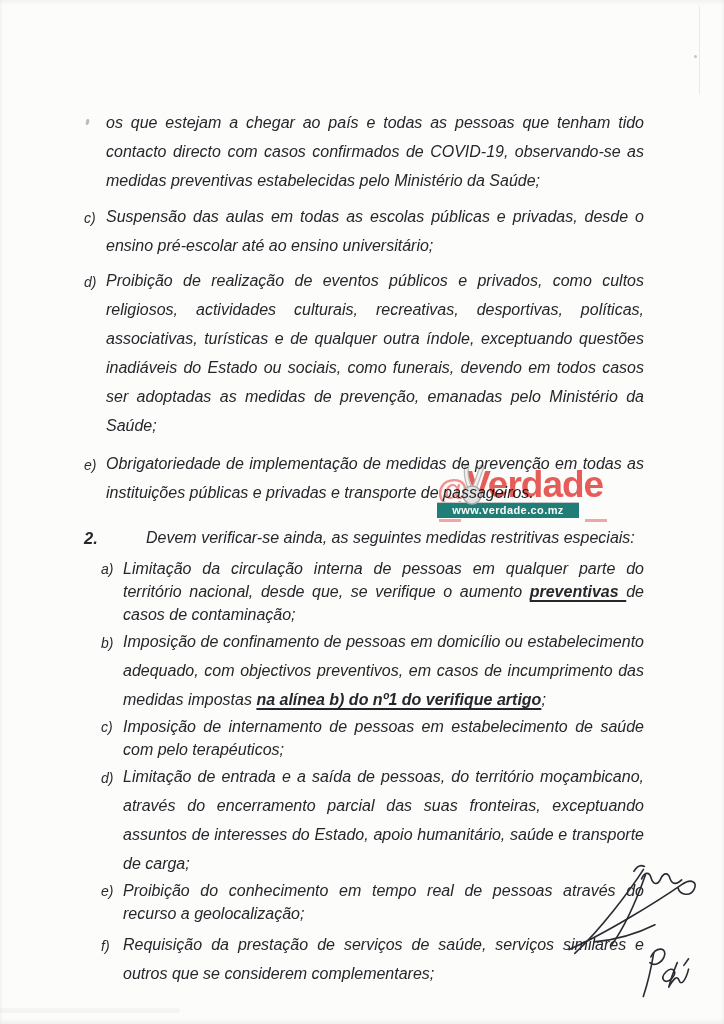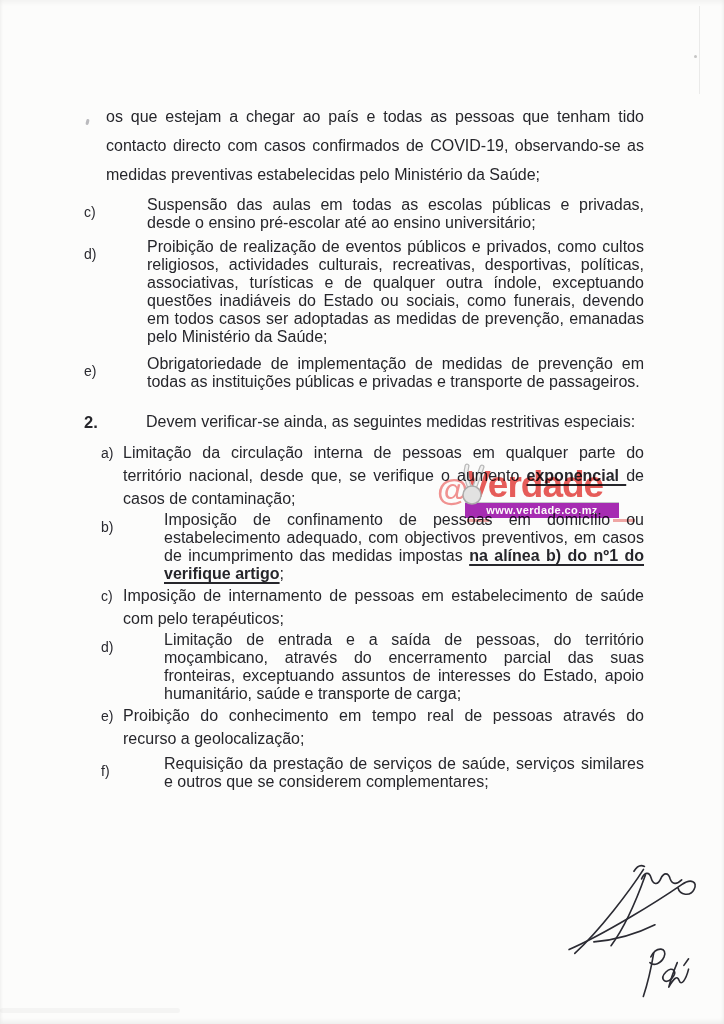--- a/index.html
+++ b/index.html
@@ -12,44 +12,44 @@
     font-family:"Liberation Sans",sans-serif;
     color:#26262b;
     box-shadow:inset 0 3px 4px rgba(0,0,0,.04), inset 0 -3px 4px rgba(0,0,0,.05);
   }
   
   .edge-line{position:absolute;left:699px;top:6px;width:1px;height:88px;background:rgba(0,0,0,.07);}
   .speck{position:absolute;left:694px;top:55px;width:3px;height:3px;background:rgba(0,0,0,.22);border-radius:50%;}
   .mark-comma{position:absolute;left:86px;top:119px;width:3px;height:6px;background:rgba(120,120,128,.5);border-radius:2px;transform:rotate(14deg);}
   .streak{position:absolute;left:0;top:1008px;width:180px;height:5px;background:rgba(0,0,0,.03);border-radius:3px;}
 
-  .doc{position:absolute;left:84px;top:102px;width:560px;font-size:16px;}
+  .doc{position:absolute;left:84px;top:108px;width:560px;font-size:16px;font-style:italic;}
   .item{display:flex;}
   .item .marker{flex:none;width:22px;font-size:14px;padding-top:3px;color:#2a2a30;}
   .item .body{flex:1;text-align:justify;}
-  .loose .body{line-height:18px;margin-left:41px;}
+  .loose .body{line-height:29px;}
   .loose .marker{line-height:29px;padding-top:2px;}
   .tight .body{line-height:23px;}
   .tight .marker{line-height:23px;padding-top:1px;}
   .cont{margin-left:22px;text-align:justify;line-height:29px;}
   .sub{margin-left:17px;}
   .sec-head{display:flex;margin-top:17px;line-height:28px;}
   .sec-head .num{flex:none;width:22px;font-weight:bold;font-size:16.5px;}
   .sec-head .body{flex:1;margin-left:40px;}
   .mt7{margin-top:7px;} .mt6{margin-top:6px;} .mt9{margin-top:9px;}
   .mt5{margin-top:5px;} .mt1{margin-top:1px;}
   .emph{font-weight:bold;text-decoration:underline;text-decoration-thickness:2px;text-underline-offset:3px;}
 
   
   .watermark{position:absolute;left:437px;top:464px;width:172px;mix-blend-mode:multiply;opacity:.93;}
   .wm-logo{position:relative;height:40px;white-space:nowrap;}
   .wm-at{font-size:32px;font-weight:800;color:#ef6f6d;opacity:.8;vertical-align:-4px;letter-spacing:-2px;}
   .wm-text{font-size:37px;font-weight:800;color:#e8504d;letter-spacing:-1px;}
   .wm-hand{position:absolute;left:22px;top:-2px;z-index:3;}
-  .wm-bar{position:relative;margin-left:28px;margin-top:-2px;width:154px;height:15px;background:#a21caf;border-top:1px solid #c4c6c8;display:flex;align-items:center;justify-content:center;}
+  .wm-bar{position:relative;margin-top:-2px;width:142px;height:15px;background:#0f766e;border-top:1px solid #c4c6c8;display:flex;align-items:center;justify-content:center;}
   .wm-bar span{font-size:11px;font-weight:bold;color:#fff;letter-spacing:.4px;line-height:15px;}
   .wm-tag{position:absolute;width:22px;height:3px;background:rgba(230,84,82,.55);top:16px;}
   .wm-tag.l{left:2px;} .wm-tag.r{left:148px;}
 
   .sig-main{position:absolute;left:558px;top:856px;}
   .sig-init{position:absolute;left:632px;top:943px;}
   svg.sig path{fill:none;stroke:#2b2b33;stroke-width:1.7;stroke-linecap:round;stroke-linejoin:round;}
 </style>
 </head>
 <body>
@@ -80,21 +80,21 @@
       <div class="body">Obrigatoriedade de implementação de medidas de prevenção em todas as instituições públicas e privadas e transporte de passageiros.</div>
     </div>
 
     <div class="sec-head">
       <span class="num">2.</span>
       <div class="body">Devem verificar-se ainda, as seguintes medidas restritivas especiais:</div>
     </div>
 
     <div class="item tight sub mt5">
       <span class="marker">a)</span>
-      <div class="body"><span>Limitação da circulação interna de pessoas em qualquer parte do território nacional, desde que, se verifique o aumento </span><span class="emph">exponencial </span><span>de casos de contaminação;</span></div>
+      <div class="body"><span>Limitação da circulação interna de pessoas em qualquer parte do território nacional, desde que, se verifique o aumento </span><span class="emph">preventivas </span><span>de casos de contaminação;</span></div>
     </div>
 
     <div class="item loose sub mt1">
       <span class="marker">b)</span>
       <div class="body"><span>Imposição de confinamento de pessoas em domicílio ou estabelecimento adequado, com objectivos preventivos, em casos de incumprimento das medidas impostas </span><span class="emph">na alínea b) do nº1 do verifique artigo</span><span>;</span></div>
     </div>
 
     <div class="item tight sub mt1">
       <span class="marker">c)</span>
       <div class="body"><span>Imposição de internamento de pessoas em estabelecimento de saúde com pelo terapéuticos;</span></div>

